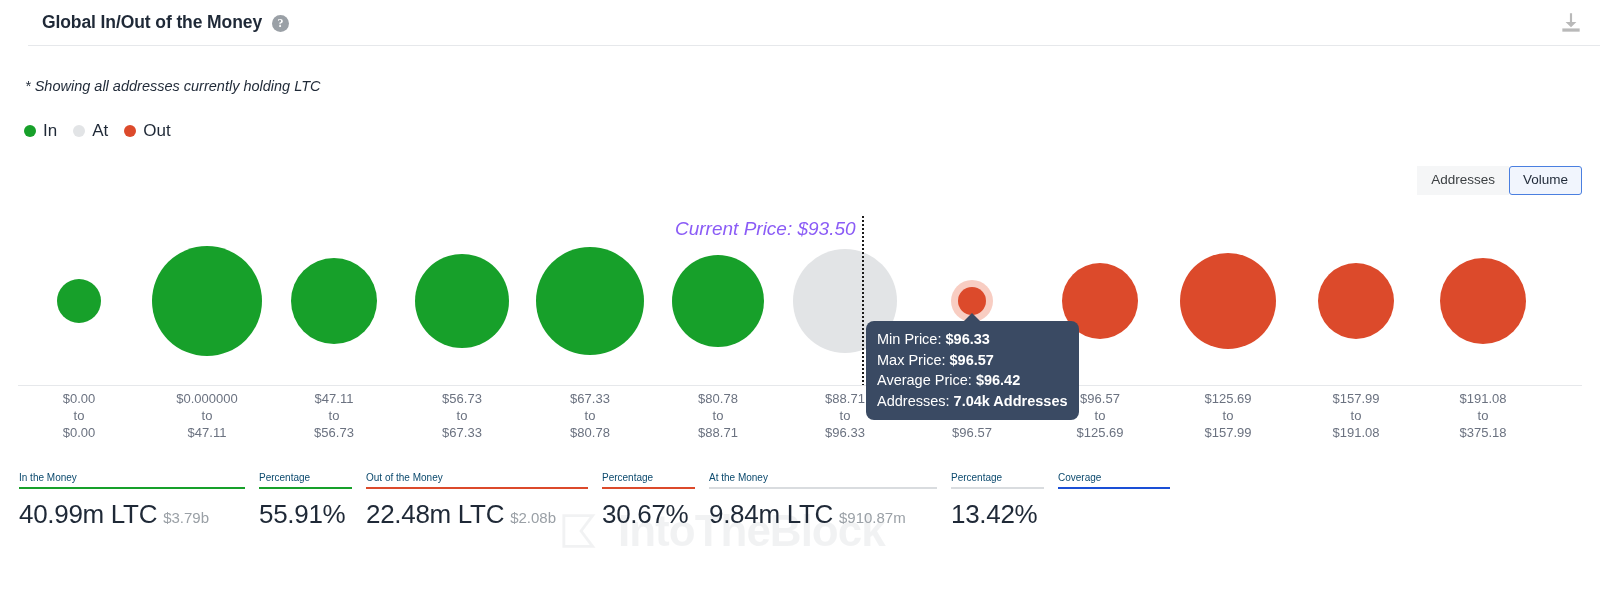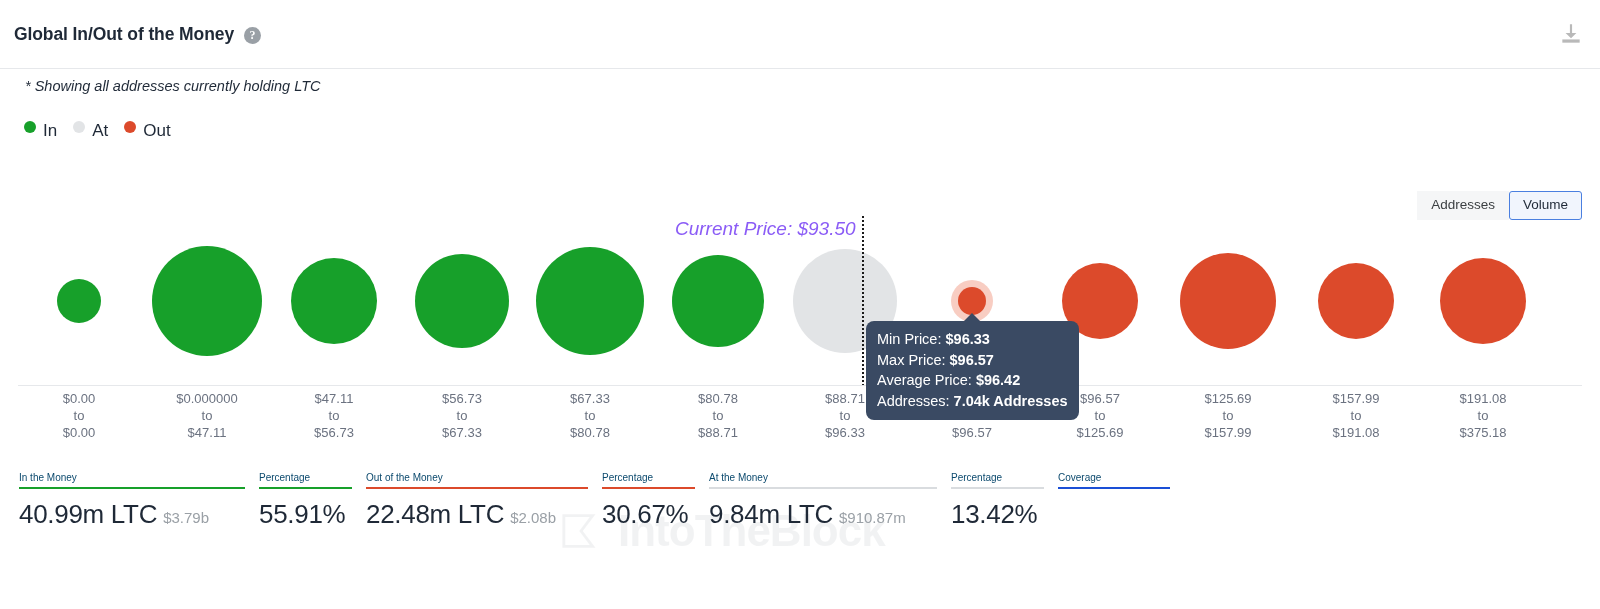--- a/index.html
+++ b/index.html
@@ -8,24 +8,25 @@
     width: 1600px; height: 609px;
     background: #ffffff;
     font-family: "Liberation Sans", sans-serif;
     color: #2d3748;
     overflow: hidden;
     position: relative;
   }
 
   
   .header {
-    height: 69px;
+    height: 46px;
     border-bottom: 1px solid #e6e8eb;
     display: flex; align-items: center;
     padding: 0 16px 0 14px;
+    margin-left: 28px;
   }
   .header-title {
     font-size: 17.5px; font-weight: 600; color: #1f2937;
     letter-spacing: -0.1px;
   }
   .help-icon {
     width: 17px; height: 17px; border-radius: 50%;
     background: #9aa0a6; color: #fff;
     font-size: 12px; font-weight: 700;
     display: inline-flex; align-items: center; justify-content: center;
@@ -38,35 +39,35 @@
 
   
   .note {
     position: absolute; left: 25px; top: 78px;
     font-size: 14.5px; font-style: italic; color: #1f2937;
   }
   .legend {
     position: absolute; left: 24px; top: 121px;
     display: flex; align-items: center; gap: 16px;
   }
-  .legend-item { display: flex; gap: 7px; cursor: pointer; }
+  .legend-item { display: flex; align-items: center; gap: 7px; cursor: pointer; }
   .legend-dot { width: 12px; height: 12px; border-radius: 50%; }
   .legend-label { font-size: 17px; color: #1f2937; }
 
   
   .toggle {
     position: absolute; right: 18px; top: 166px;
     display: flex; align-items: stretch;
   }
   .toggle-btn {
     font-family: "Liberation Sans", sans-serif;
     font-size: 13.5px; color: #3c4043;
     padding: 5px 13px 6px;
     background: #f5f6f7; border: 1px solid transparent;
-    cursor: pointer; line-height: 16px; margin-top: 25px;
+    cursor: pointer; line-height: 16px;
   }
   .toggle-btn.active {
     background: #f1f5fd; border: 1px solid #4a7fe0;
     border-radius: 3px; color: #1f2937;
   }
 
   
   .chart {
     position: absolute; left: 0; top: 196px;
     width: 1600px; height: 190px;

